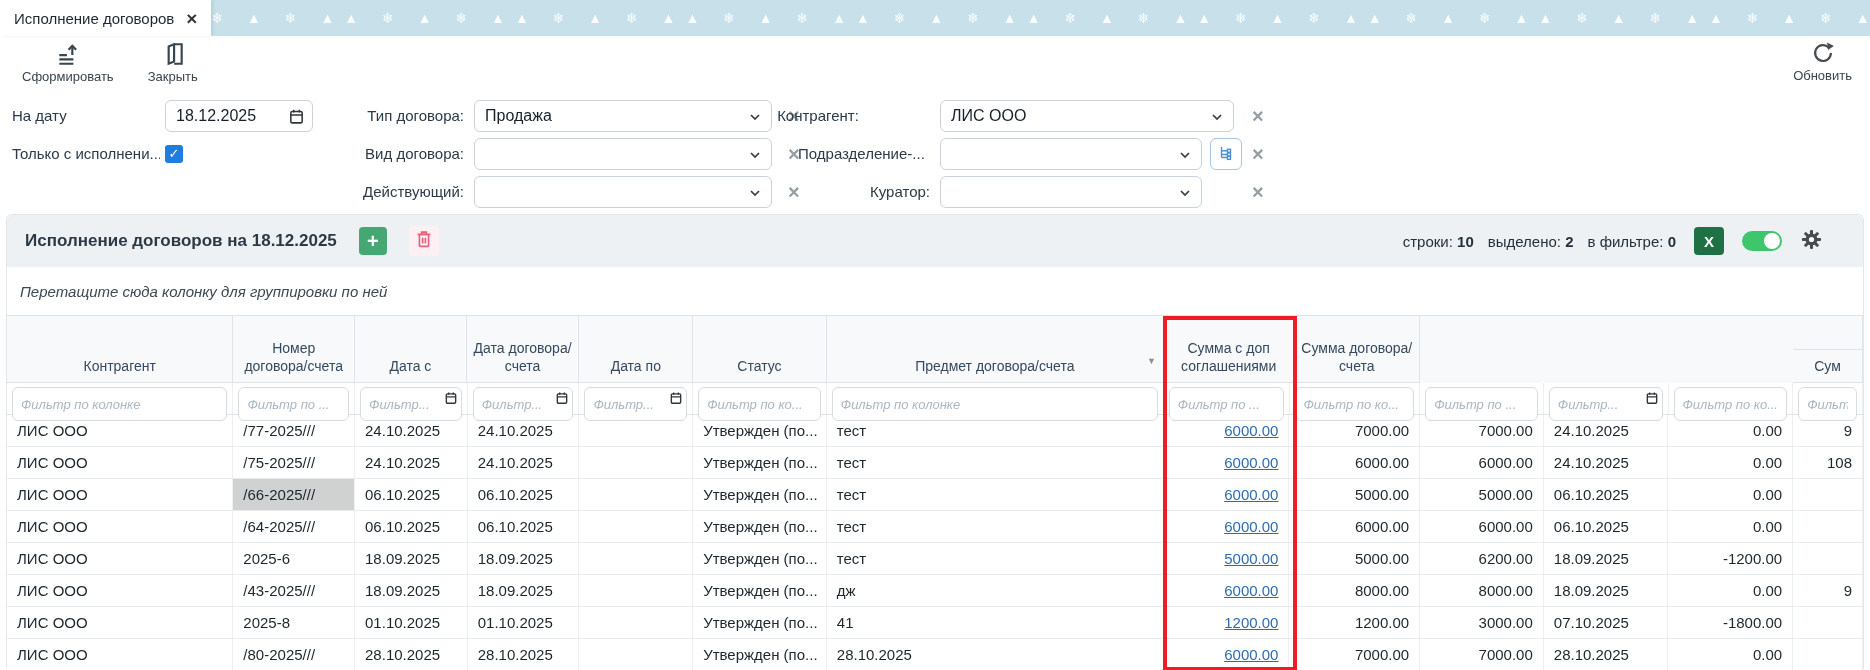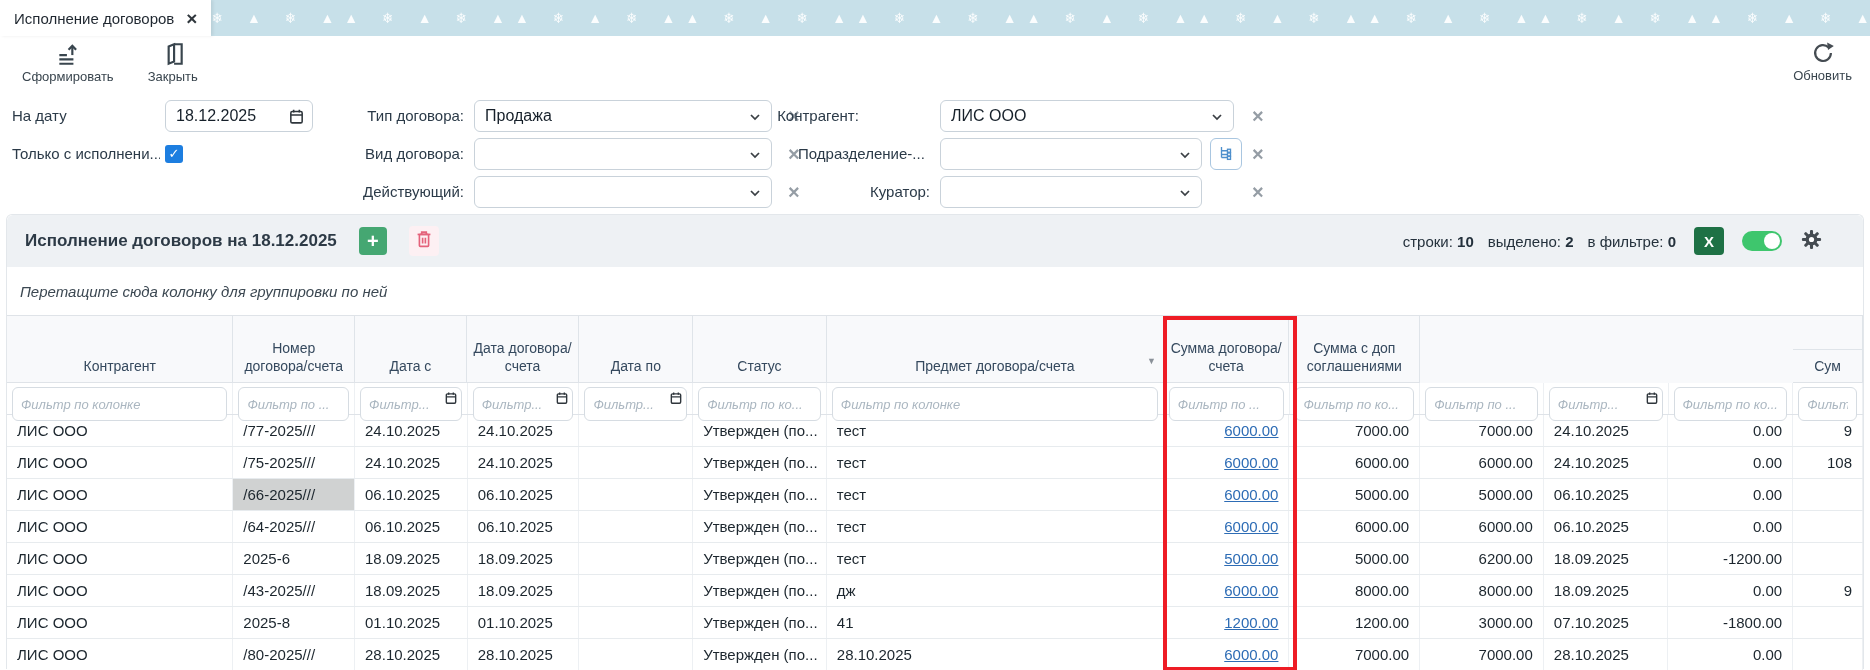--- a/index.html
+++ b/index.html
@@ -266,22 +266,22 @@
         <div class="hcell w0">Контрагент</div>
         <div class="hcell w1">Номер договора/счета</div>
         <div class="hcell w3">Дата с</div>
         <div class="hcell w2">Дата договора/счета</div>
         <div class="hcell w4">Дата по</div>
         <div class="hcell w5">Статус</div>
         <div class="hcell w6">
           <span>Предмет договора/счета</span>
           <span class="sortmark">▼</span>
         </div>
+        <div class="hcell w8">Сумма с доп соглашениями</div>
         <div class="hcell w7">Сумма договора/счета</div>
-        <div class="hcell w8">Сумма с доп соглашениями</div>
         <div class="hgroup" style="width:374px">
         </div>
         <div class="hgroup" style="width:70px">
           <div class="hgrouplabel"></div>
           <div class="hsub">
             <div class="hcell w12" style="border-bottom:1px solid #dfe3e8">Сум</div>
           </div>
         </div>
       </div>
 

